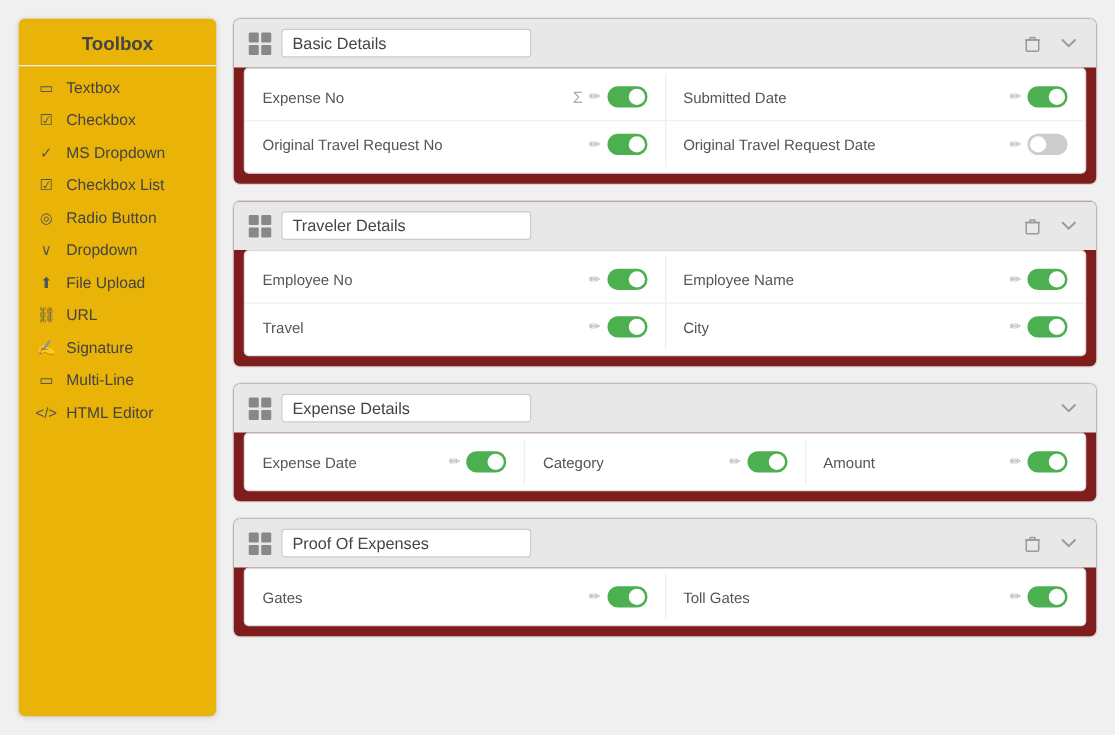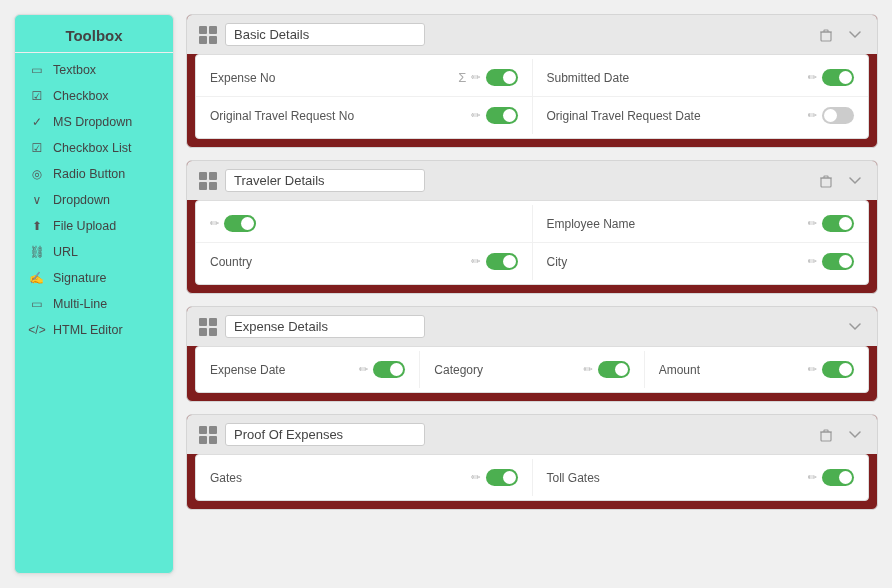--- a/index.html
+++ b/index.html
@@ -9,21 +9,21 @@
       width: 892px;
       height: 588px;
       overflow: hidden;
       display: flex;
     }
 
     
     .toolbox {
       width: 160px;
       min-width: 160px;
-      background: #5eead4;
+      background: #eab308;
       border: 1px solid #ddd;
       border-radius: 6px;
       margin: 14px 0 14px 14px;
       padding: 8px 0;
       box-shadow: 0 1px 4px rgba(0,0,0,0.08);
     }
     .toolbox-title {
       text-align: center;
       font-size: 15px;
       font-weight: 600;
@@ -331,36 +331,37 @@
         <button class="section-action-btn" title="Collapse">
           <svg width="12" height="8" viewBox="0 0 12 8">
               <path d="M1 1l5 5 5-5" stroke="#999" stroke-width="1.5" fill="none" stroke-linecap="round"></path>
             </svg>
         </button>
       </div>
     </div>
     <div class="fields-area">
       <div class="fields-row">
         <div class="field-cell">
+          <span class="field-label">Employee No</span>
           <div class="field-actions">
             <span class="edit-icon">✏</span>
             <div class="toggle"></div>
           </div>
         </div>
         <div class="field-cell">
           <span class="field-label">Employee Name</span>
           <div class="field-actions">
             <span class="edit-icon">✏</span>
             <div class="toggle"></div>
           </div>
         </div>
       </div>
       <div class="fields-row">
         <div class="field-cell">
-          <span class="field-label">Country</span>
+          <span class="field-label">Travel</span>
           <div class="field-actions">
             <span class="edit-icon">✏</span>
             <div class="toggle"></div>
           </div>
         </div>
         <div class="field-cell">
           <span class="field-label">City</span>
           <div class="field-actions">
             <span class="edit-icon">✏</span>
             <div class="toggle"></div>

